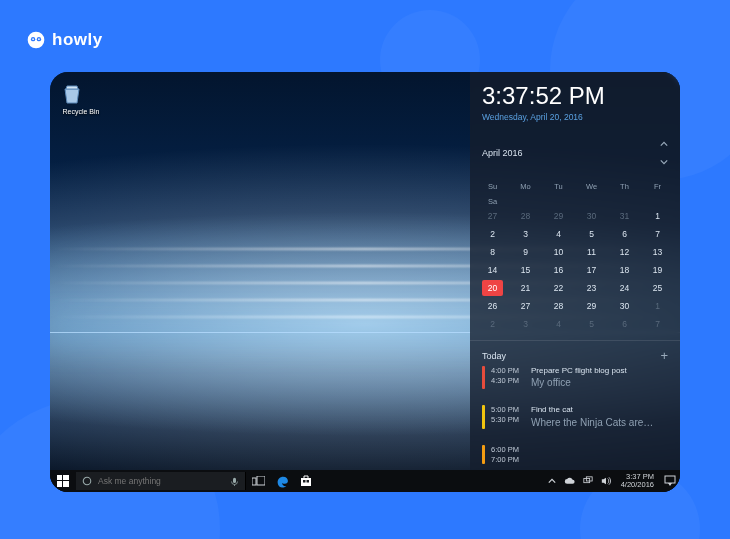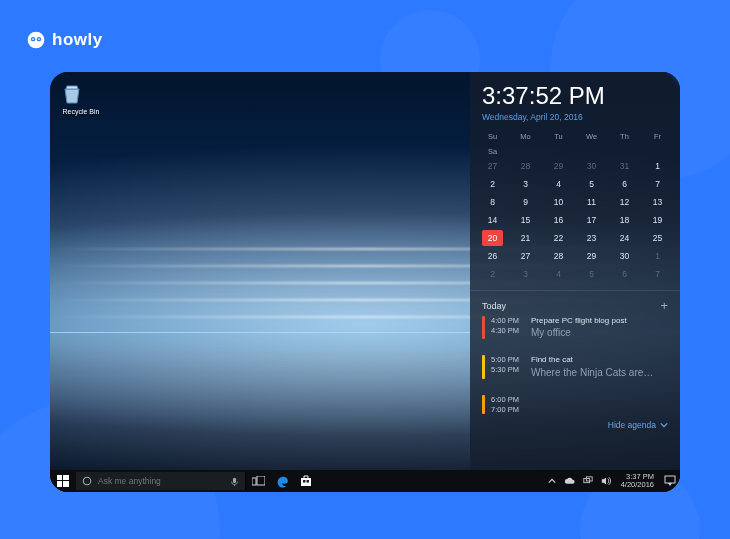--- a/index.html
+++ b/index.html
@@ -105,20 +105,35 @@
       <path d="M5 7 L19 7 L17 21 L7 21 Z" fill="#a8c8e8" stroke="#5a88b8" stroke-width="1"></path>
       <path d="M6 7 L18 7 L17 4 L7 4 Z" fill="#d0e4f5" stroke="#5a88b8" stroke-width="1"></path>
     </svg>
     <div class="lbl">Recycle Bin</div>
   </div>
 
   <div class="flyout">
     <div class="clock">3:37:52 PM</div>
     <div class="date">Wednesday, April 20, 2016</div>
 
+    <div class="calhead">
+      <span>April 2016</span>
+      <span>
+        <span class="chev">
+          <svg width="8" height="8" viewBox="0 0 10 10">
+              <path d="M1 7 L5 3 L9 7" stroke="#9ab" fill="none" stroke-width="1.5"></path>
+            </svg>
+        </span>
+        <span class="chev">
+          <svg width="8" height="8" viewBox="0 0 10 10">
+              <path d="M1 3 L5 7 L9 3" stroke="#9ab" fill="none" stroke-width="1.5"></path>
+            </svg>
+        </span>
+      </span>
+    </div>
 
     <div class="grid" id="dow-row">
         <div class="dow">Su</div>
         <div class="dow">Mo</div>
         <div class="dow">Tu</div>
         <div class="dow">We</div>
         <div class="dow">Th</div>
         <div class="dow">Fr</div>
         <div class="dow">Sa</div>
       </div>

